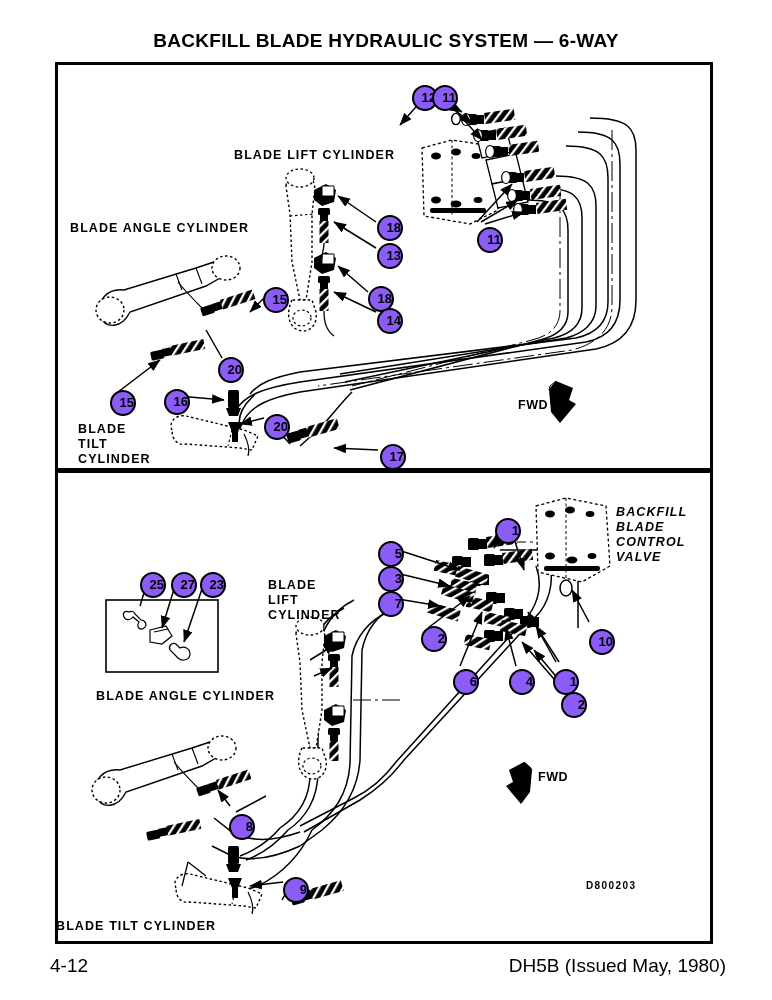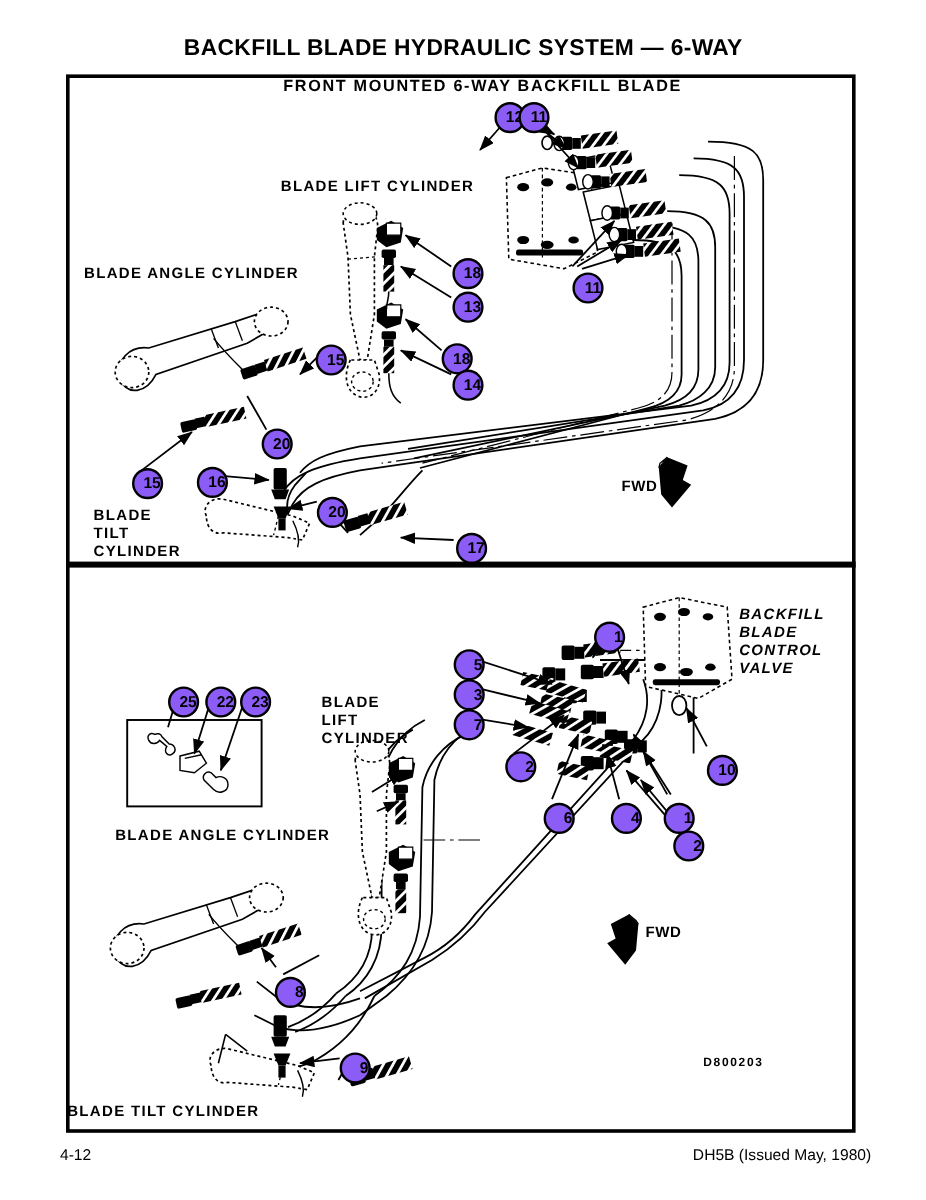--- a/index.html
+++ b/index.html
@@ -16,21 +16,21 @@
 
   .frame{position:absolute;border:3px solid #000;}
   #outer-frame{left:55px;top:62px;width:658px;height:882px;box-sizing:border-box;}
   #panel-divider{position:absolute;left:55px;top:468px;width:658px;height:5px;background:#000;}
 
   .hdr{position:absolute;font-size:13.5px;font-weight:bold;letter-spacing:1.4px;white-space:nowrap;}
   .lbl{position:absolute;font-size:12.5px;font-weight:bold;letter-spacing:1.1px;white-space:nowrap;line-height:15px;}
   .lbl.multi{white-space:pre-line;}
   .tiny{position:absolute;font-size:10px;font-weight:bold;letter-spacing:1.4px;}
 
-  .foot{position:absolute;font-size:13px;}
+  .foot{position:absolute;font-size:19px;}
   #foot-page{left:50px;top:955px;}
   #foot-doc{right:46px;top:955px;}
 
   
   .cal{
     position:absolute;width:26px;height:26px;border:2.3px solid #000;border-radius:50%;
     background:#8b5cf6;box-sizing:border-box;
     font-size:13px;font-weight:bold;line-height:21.5px;text-align:right;
   }
   .fwd-txt{position:absolute;font-size:12.5px;font-weight:bold;letter-spacing:.5px;}
@@ -385,21 +385,20 @@
     <g fill="#000">
       <path d="M556,381 L573,388 L569,400 L576,404 L560,423 L551,412 L549,390 Z"></path>
       <path d="M550,386 L556,381 L549,390 Z" fill="#fff" stroke="#000" stroke-width="1"></path>
     </g>
     <g fill="#000">
       <path d="M524,762 L509,770 L513,782 L506,786 L521,804 L530,792 L532,770 Z"></path>
       <path d="M530,767 L524,762 L532,770 Z" fill="#fff" stroke="#000" stroke-width="1"></path>
     </g>
   </svg>
 
-  <div class="hdr" style="left:236px;top:64px;">FRONT MOUNTED  6-WAY  BACKFILL BLADE</div>
   <div class="lbl" style="left:234px;top:148px;">BLADE  LIFT  CYLINDER</div>
   <div class="lbl" style="left:70px;top:221px;">BLADE  ANGLE  CYLINDER</div>
   <div class="lbl multi" style="left:78px;top:422px;">BLADE
 TILT
 CYLINDER</div>
   <div class="fwd-txt" style="left:518px;top:398px;">FWD</div>
 
   <div class="lbl multi" style="left:616px;top:505px;font-style:italic;">BACKFILL
 BLADE
 CONTROL
@@ -425,21 +424,21 @@
       <div class="cal" style="left: 218px; top: 357px;">20</div>
       <div class="cal" style="left: 110px; top: 390px;">15</div>
       <div class="cal" style="left: 164px; top: 389px;">16</div>
       <div class="cal" style="left: 264px; top: 414px;">20</div>
       <div class="cal" style="left: 380px; top: 444px;">17</div>
       <div class="cal" style="left: 495px; top: 518px;">1</div>
       <div class="cal" style="left: 378px; top: 541px;">5</div>
       <div class="cal" style="left: 378px; top: 566px;">3</div>
       <div class="cal" style="left: 378px; top: 591px;">7</div>
       <div class="cal" style="left: 140px; top: 572px;">25</div>
-      <div class="cal" style="left: 171px; top: 572px;">22</div>
+      <div class="cal" style="left: 171px; top: 572px;">27</div>
       <div class="cal" style="left: 200px; top: 572px;">23</div>
       <div class="cal" style="left: 421px; top: 626px;">2</div>
       <div class="cal" style="left: 589px; top: 629px;">10</div>
       <div class="cal" style="left: 453px; top: 669px;">6</div>
       <div class="cal" style="left: 509px; top: 669px;">4</div>
       <div class="cal" style="left: 553px; top: 669px;">1</div>
       <div class="cal" style="left: 561px; top: 692px;">2</div>
       <div class="cal" style="left: 229px; top: 814px;">8</div>
       <div class="cal" style="left: 283px; top: 877px;">9</div>
     </div>

